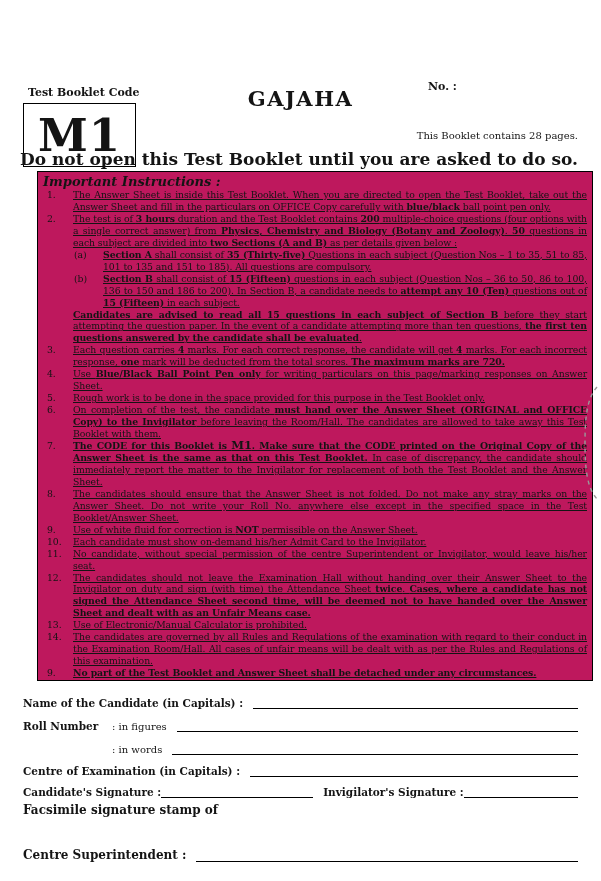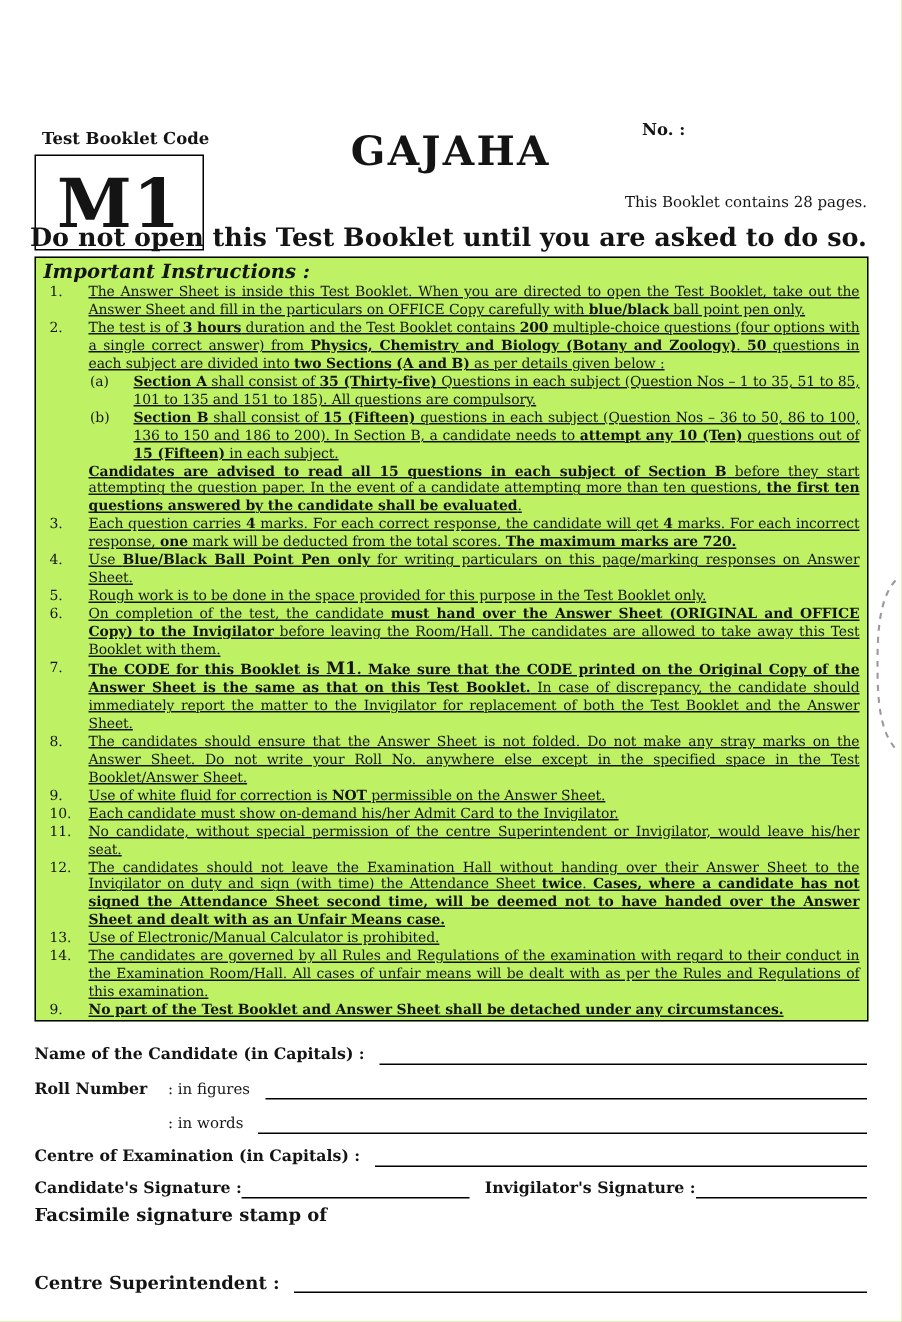--- a/index.html
+++ b/index.html
@@ -9,39 +9,39 @@
   }
   .abs{position:absolute;}
   .b{font-weight:bold;}
   
   .code-label{left:28px;top:86px;font-size:11px;font-weight:bold;}
   .code-box{
     left:23px;top:103px;width:111px;height:62px;border:1.5px solid #000;
     display:flex;align-items:center;justify-content:center;background:#fff;
   }
   .code-box span{font-size:45px;font-weight:bold;letter-spacing:1px;line-height:1;}
-  .title{left:50%;top:86px;transform:translateX(-50%);font-size:27px;font-weight:bold;letter-spacing:1.5px;}
+  .title{left:50%;top:86px;transform:translateX(-50%);font-size:21px;font-weight:bold;letter-spacing:1.5px;}
   .no-label{left:428px;top:80px;font-size:11px;font-weight:bold;}
   .pages-note{right:23px;top:130px;font-size:10px;}
   .warning{right:23px;top:149px;font-size:17px;font-weight:bold;}
   
   .ins-box{
-    left:23px;top:171px;width:544px;height:503px;border:1.5px solid #000;
-    padding:2px 5px 3px 5px;overflow:hidden;background:#bef264;
+    left:37px;top:171px;width:544px;height:503px;border:1.5px solid #000;
+    padding:2px 5px 3px 5px;overflow:hidden;background:#be185d;
   }
   .ins-heading{font-size:13px;font-weight:bold;font-style:italic;line-height:15px;}
   .ins-list{font-size:9.3px;line-height:11.95px;letter-spacing:-0.08px;}
   .ins-row{display:flex;}
   .ins-num{flex:none;width:26px;padding-left:4px;box-sizing:content-box;}
   .ins-body{flex:1;text-align:justify;text-decoration:underline;}
   .lv1{padding-left:27px;}
   .lv1 .ins-num{width:29px;}
   .big{font-size:11.5px;line-height:11px;}
   
-  .frow{left:23px;right:23px;display:flex;align-items:center;font-size:10.5px;}
+  .frow{left:23px;right:23px;display:flex;align-items:flex-start;font-size:10.5px;}
   .flabel{font-weight:bold;white-space:nowrap;line-height:13px;}
   .fplain{white-space:nowrap;line-height:13px;font-size:10px;}
   .fline{flex:1;border-bottom:1.2px solid #000;height:11px;}
   .fline.fixed{flex:none;width:152px;}
   .fspacer{flex:none;width:89px;}
   .gap{flex:none;width:10px;}
   .fac-block{left:23px;right:23px;top:804px;font-size:12px;}
   .fac-row{display:flex;align-items:flex-end;margin-top:32px;}
   
   .bind-mark{left:578px;top:384px;width:22px;height:118px;}

